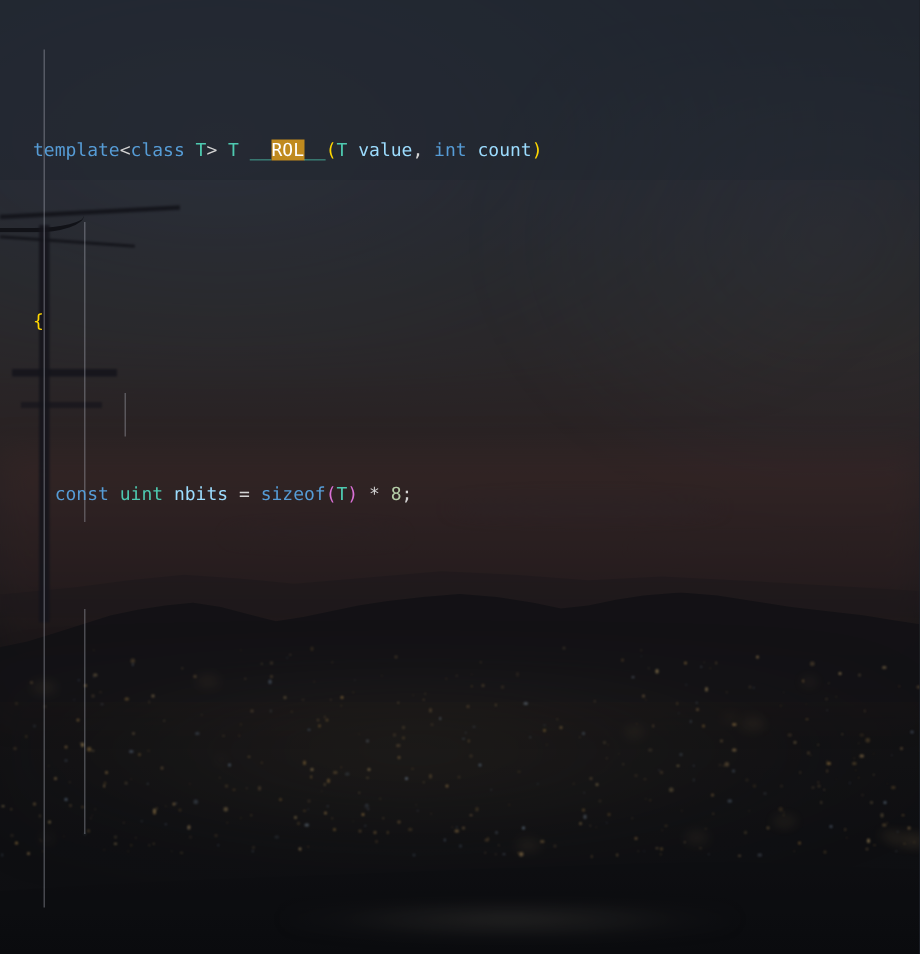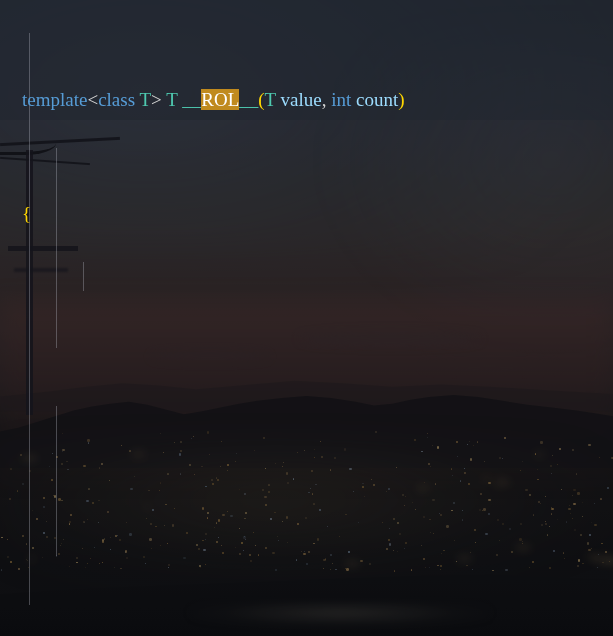--- a/index.html
+++ b/index.html
@@ -101,25 +101,24 @@
   .w1{left:0;top:140px;width:120px;height:3px;transform:rotate(-3deg);filter:blur(.6px);}
   .w2{left:0;top:160px;width:90px;height:2px;transform:rotate(4deg);filter:blur(.6px);}
   .branch{position:absolute;left:0;top:136px;width:56px;height:16px;border-bottom:3px solid #0d0c10;border-radius:0 0 60% 0;opacity:.9;filter:blur(.4px);}
   
   .scrim{position:absolute;inset:0;background:rgba(18,22,28,.42);}
   .scrim-top{position:absolute;left:0;top:0;width:613px;height:120px;background:rgba(32,38,47,.55);}
 
   
   .code{
     position:absolute;inset:0;
-    font-size:19px;
+    font-size:12px;
     line-height:28.6px;
     letter-spacing:0px;
     white-space:pre;
-    font-family:Liberation Serif, serif;
   }
   .line{
     position:relative;height:28.6px;
     padding-left:22px;
   }
   .line span{white-space:pre;}
 
   
   .guide{position:absolute;width:1px;background:rgba(190,195,205,.33);}
   .g1{left:29px;top:33px;height:572px;}
@@ -608,20 +607,21 @@
   <div class="guide g2"></div>
   <div class="guide g3"></div>
   <div class="guide g4"></div>
 
   <div class="code">
 
     <div class="line"><span class="kw2">template</span><span class="plain">&lt;</span><span class="kw2">class</span><span class="type"> T</span><span class="plain">&gt; </span><span class="type">T </span><span class="fn">__</span><span class="sel">ROL</span><span class="fn">__</span><span class="b1">(</span><span class="type">T</span><span class="var"> value</span><span class="plain">, </span><span class="kw2">int</span><span class="var"> count</span><span class="b1">)</span></div>
 
     <div class="line"><span class="b1">{</span></div>
 
+    <div class="line"><span class="plain">  </span><span class="kw2">const</span><span class="type"> uint</span><span class="var"> nbits</span><span class="op"> = </span><span class="kw2">sizeof</span><span class="b2">(</span><span class="type">T</span><span class="b2">)</span><span class="op"> * </span><span class="num">8</span><span class="plain">;</span></div>
 
     <div class="line"><span></span></div>
 
 
     
 
     
 
     
 

